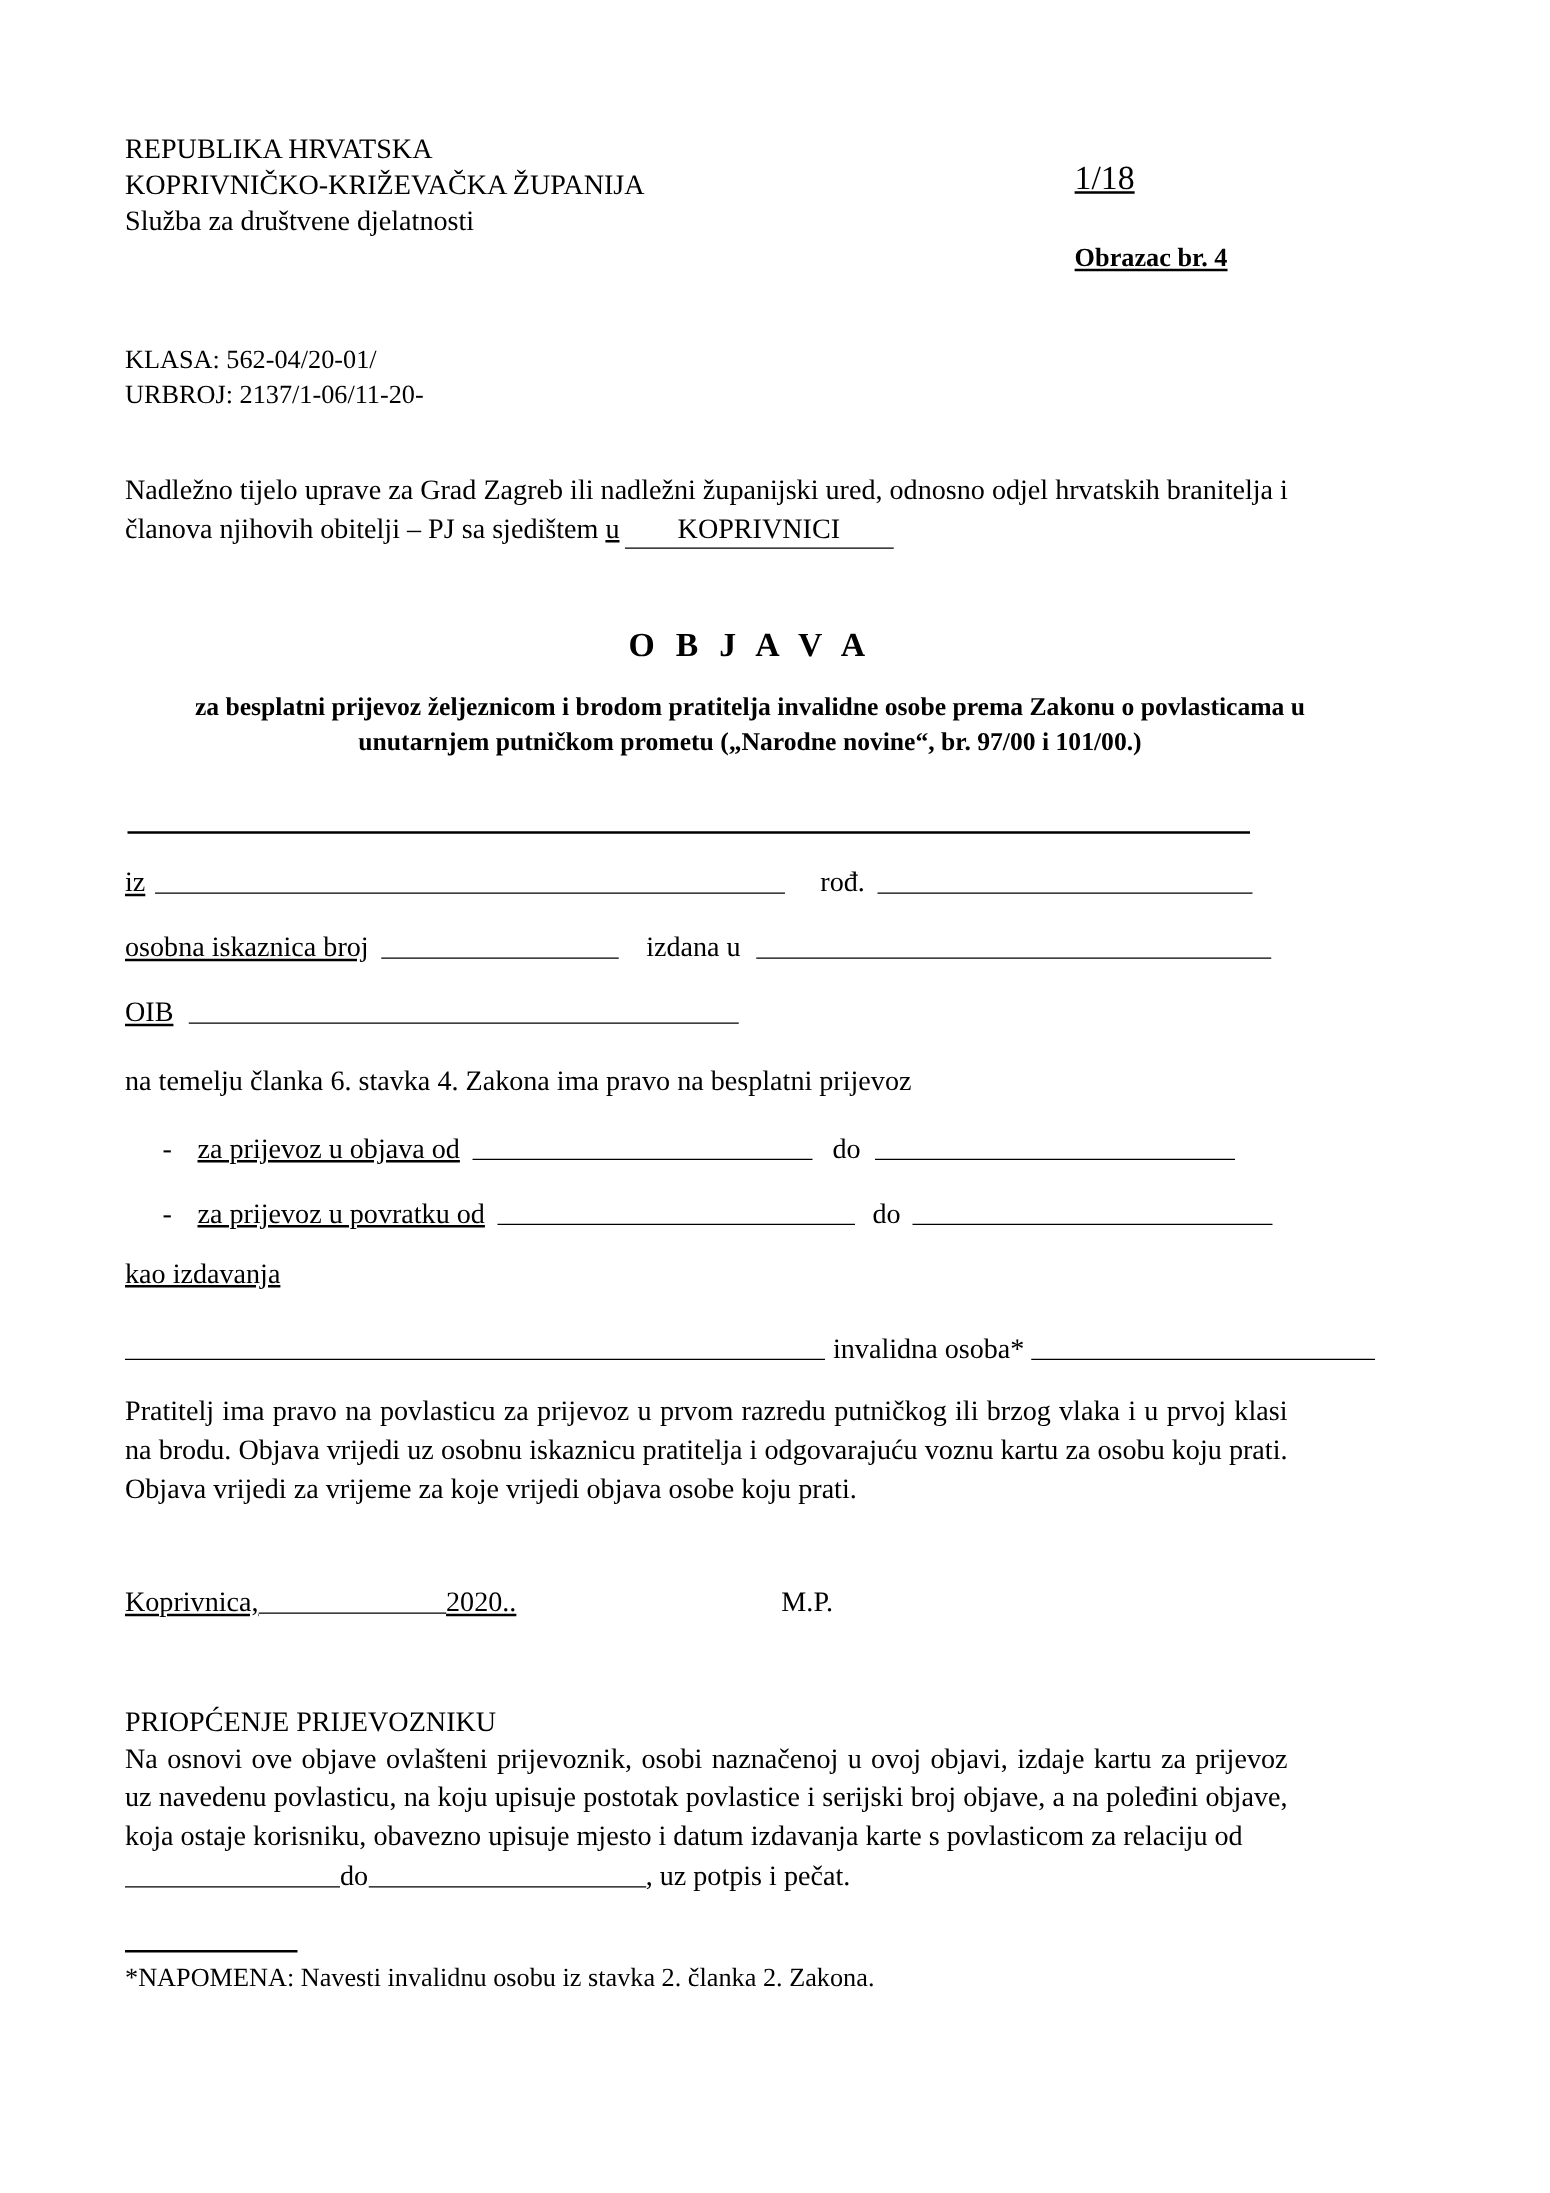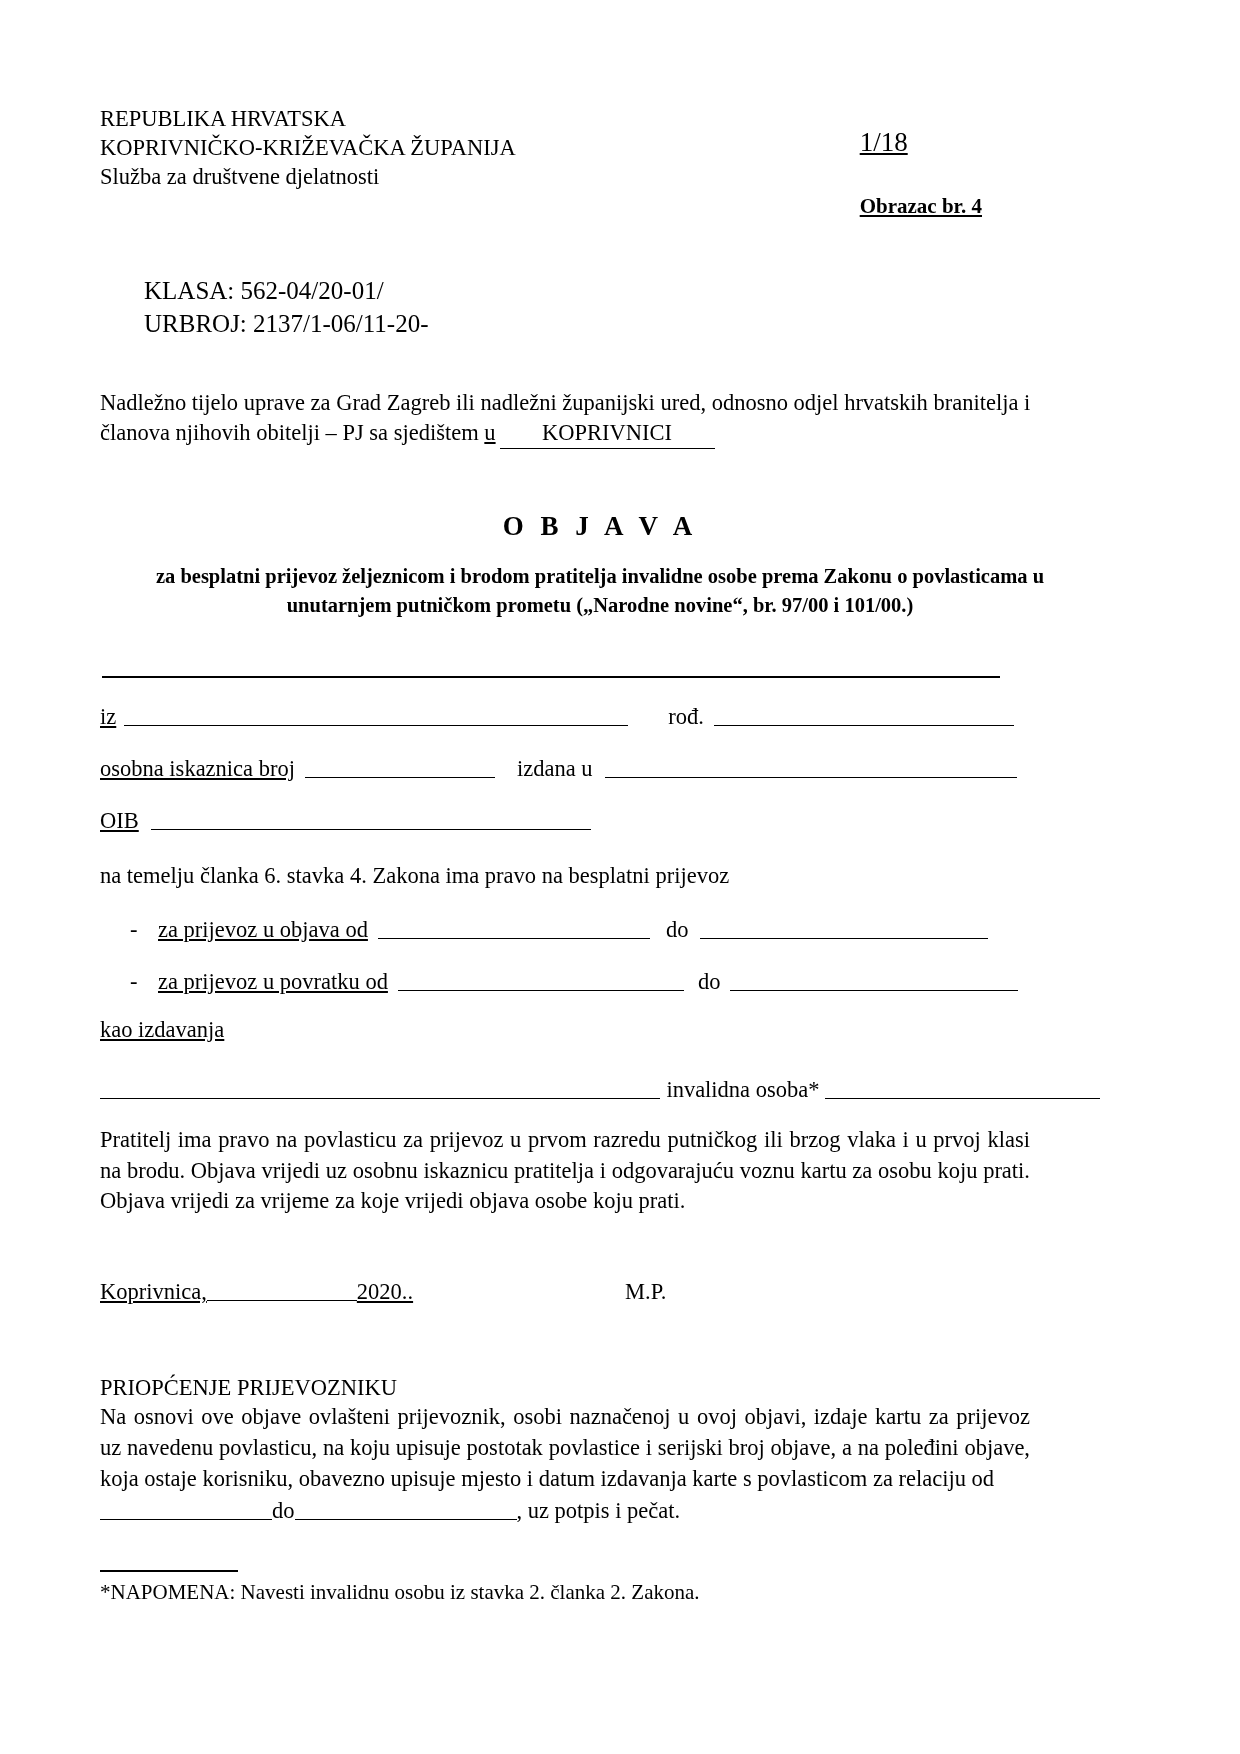--- a/index.html
+++ b/index.html
@@ -55,23 +55,22 @@
     font-size: 21px;
     font-weight: bold;
     text-decoration: underline;
     margin-top: 36px;
     display: inline-block;
     white-space: nowrap;
   }
 
   .klasa-block {
     margin-top: 55px;
-    font-size: 25px;
+    font-size: 21px;
     line-height: 1.32;
-    margin-left: 44px;
   }
 
   .nadlezno {
     margin-top: 48px;
     font-size: 22.5px;
     line-height: 1.34;
   }
   .u-line {
     text-decoration: underline;
   }
@@ -234,21 +233,21 @@
     <div class="title-block">
       <div class="objava">O B J A V A</div>
       <div class="subtitle">za besplatni prijevoz željeznicom i brodom pratitelja invalidne osobe prema Zakonu o povlasticama u unutarnjem putničkom prometu („Narodne novine“, br. 97/00 i 101/00.)</div>
     </div>
 
     <div class="rule-full"></div>
 
     <div class="field-row">
       <span class="lbl">iz</span>
       <span class="blank" style="width:504px; margin-left:8px;"></span>
-      <span class="lbl-nolinе" style="margin-left:40px;">rođ.</span>
+      <span class="lbl-nolinе" style="margin-left:28px;">rođ.</span>
       <span class="blank" style="width:300px; margin-left:10px;"></span>
     </div>
 
     <div class="field-row">
       <span class="lbl">osobna iskaznica broj</span>
       <span class="blank" style="width:190px; margin-left:10px;"></span>
       <span class="lbl-nolinе" style="margin-left:22px;">izdana u</span>
       <span class="blank" style="width:412px; margin-left:12px;"></span>
     </div>
 

